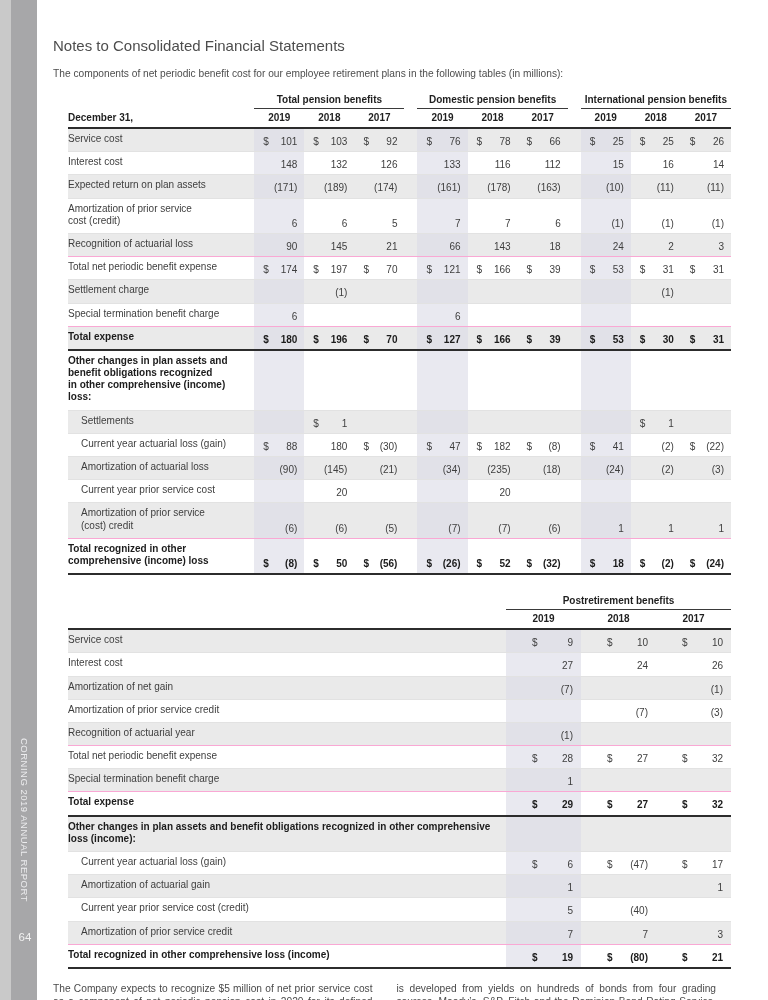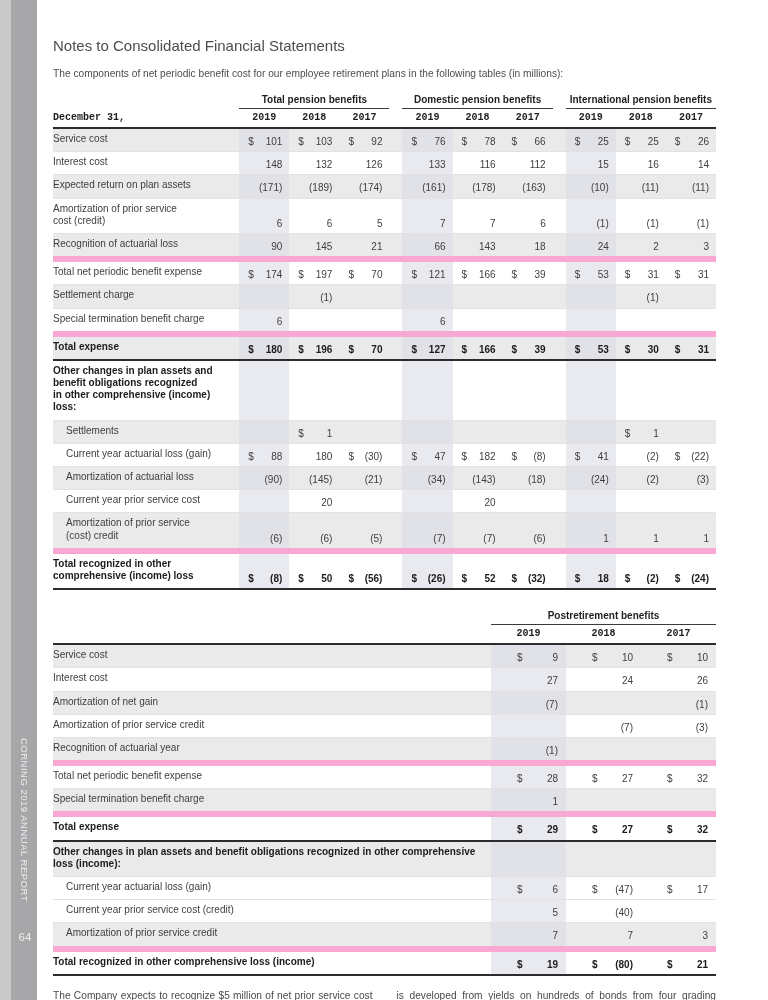--- a/index.html
+++ b/index.html
@@ -19,35 +19,35 @@
   }
   .page-num{position:absolute;left:13px;top:931px;width:24px;text-align:center;color:#f1f1f1;font-size:11.5px;}
 
   .content{position:absolute;left:53px;top:0;width:663px;}
   .doc-header{padding-top:37px;font-size:15px;color:#4d4d4d;}
   .intro{margin-top:14px;font-size:10.2px;color:#4d4d4d;}
 
   #table1{margin-top:15px;}
   #table2{margin-top:20px;}
 
-  table.fin{border-collapse:collapse;table-layout:fixed;width:663px;font-size:10px;color:#3e3e3e;}
+  table.fin{border-collapse:collapse;table-layout:fixed;width:663px;font-size:10px;color:#3e3e3e;margin-left:15px;}
   table.fin th,table.fin td{padding:0;font-weight:normal;vertical-align:bottom;}
   table.fin th.grp{font-weight:bold;color:#1f1f1f;text-align:center;border-bottom:1px solid #3a3a3a;padding-bottom:3px;}
-  table.fin tr.years th{border-bottom:2px solid #2c2c2c;padding:3px 0 4px;font-family:Liberation Mono, monospace;}
+  table.fin tr.years th{border-bottom:2px solid #2c2c2c;padding:3px 0 4px;}
   table.fin tr.years th.yr{text-align:center;font-weight:bold;color:#1f1f1f;}
   table.fin tr.years th.corner{text-align:left;font-weight:bold;color:#1f1f1f;}
   table.fin tbody td{border-top:1px solid #e2e2e2;padding:3px 0;line-height:1.22;}
   table.fin tbody tr.first td{border-top:none;}
   table.fin tbody td.lbl{white-space:pre-line;padding-right:4px;padding-top:4px;padding-bottom:6px;}
   table.fin tbody td.lbl.ind{padding-left:13px;}
   table.fin tbody tr.sh td{background:#eaeaea;}
   table.fin tbody td.band{background:#e9e9f0;}
   table.fin tbody tr.sh td.band{background:#e1e1e8;}
   table.fin tbody tr.b td{font-weight:bold;color:#1c1c1c;}
-  table.fin tbody tr.lt td{border-top:6px solid #f9a8d4;}
+  table.fin tbody tr.lt td{border-top:1px solid #f9a8d4;}
   table.fin tbody tr.lb td{border-bottom:2px solid #2c2c2c;}
   .cf{display:flex;justify-content:space-between;align-items:flex-end;padding:0 7px 0 9px;}
   .cf.r{justify-content:flex-end;}
   table.t2 .cf{padding-left:26px;padding-right:8px;}
 
   .cols{margin-top:14px;display:flex;gap:24px;}
   .col{flex:1;font-size:10.2px;color:#4a4a4a;line-height:1.27;}
   .col p{margin:0 0 11px;text-align:justify;}
 </style>
 </head>
@@ -639,21 +639,21 @@
               </div>
             </td>
             <td class="gut"></td>
             <td class="num band">
               <div class="cf r">
                 <span>(34)</span>
               </div>
             </td>
             <td class="num">
               <div class="cf r">
-                <span>(143)</span>
+                <span>(235)</span>
               </div>
             </td>
             <td class="num">
               <div class="cf r">
                 <span>(18)</span>
               </div>
             </td>
             <td class="gut"></td>
             <td class="num band">
               <div class="cf r">
@@ -978,20 +978,34 @@
                 <span>(47)</span>
               </div>
             </td>
             <td class="num">
               <div class="cf">
                 <span>$</span>
                 <span>17</span>
               </div>
             </td>
           </tr>
+          <tr class="sh">
+            <td class="lbl ind">Amortization of actuarial gain</td>
+            <td class="num band">
+              <div class="cf r">
+                <span>1</span>
+              </div>
+            </td>
+            <td class="num"></td>
+            <td class="num">
+              <div class="cf r">
+                <span>1</span>
+              </div>
+            </td>
+          </tr>
           <tr>
             <td class="lbl ind">Current year prior service cost (credit)</td>
             <td class="num band">
               <div class="cf r">
                 <span>5</span>
               </div>
             </td>
             <td class="num">
               <div class="cf r">
                 <span>(40)</span>

